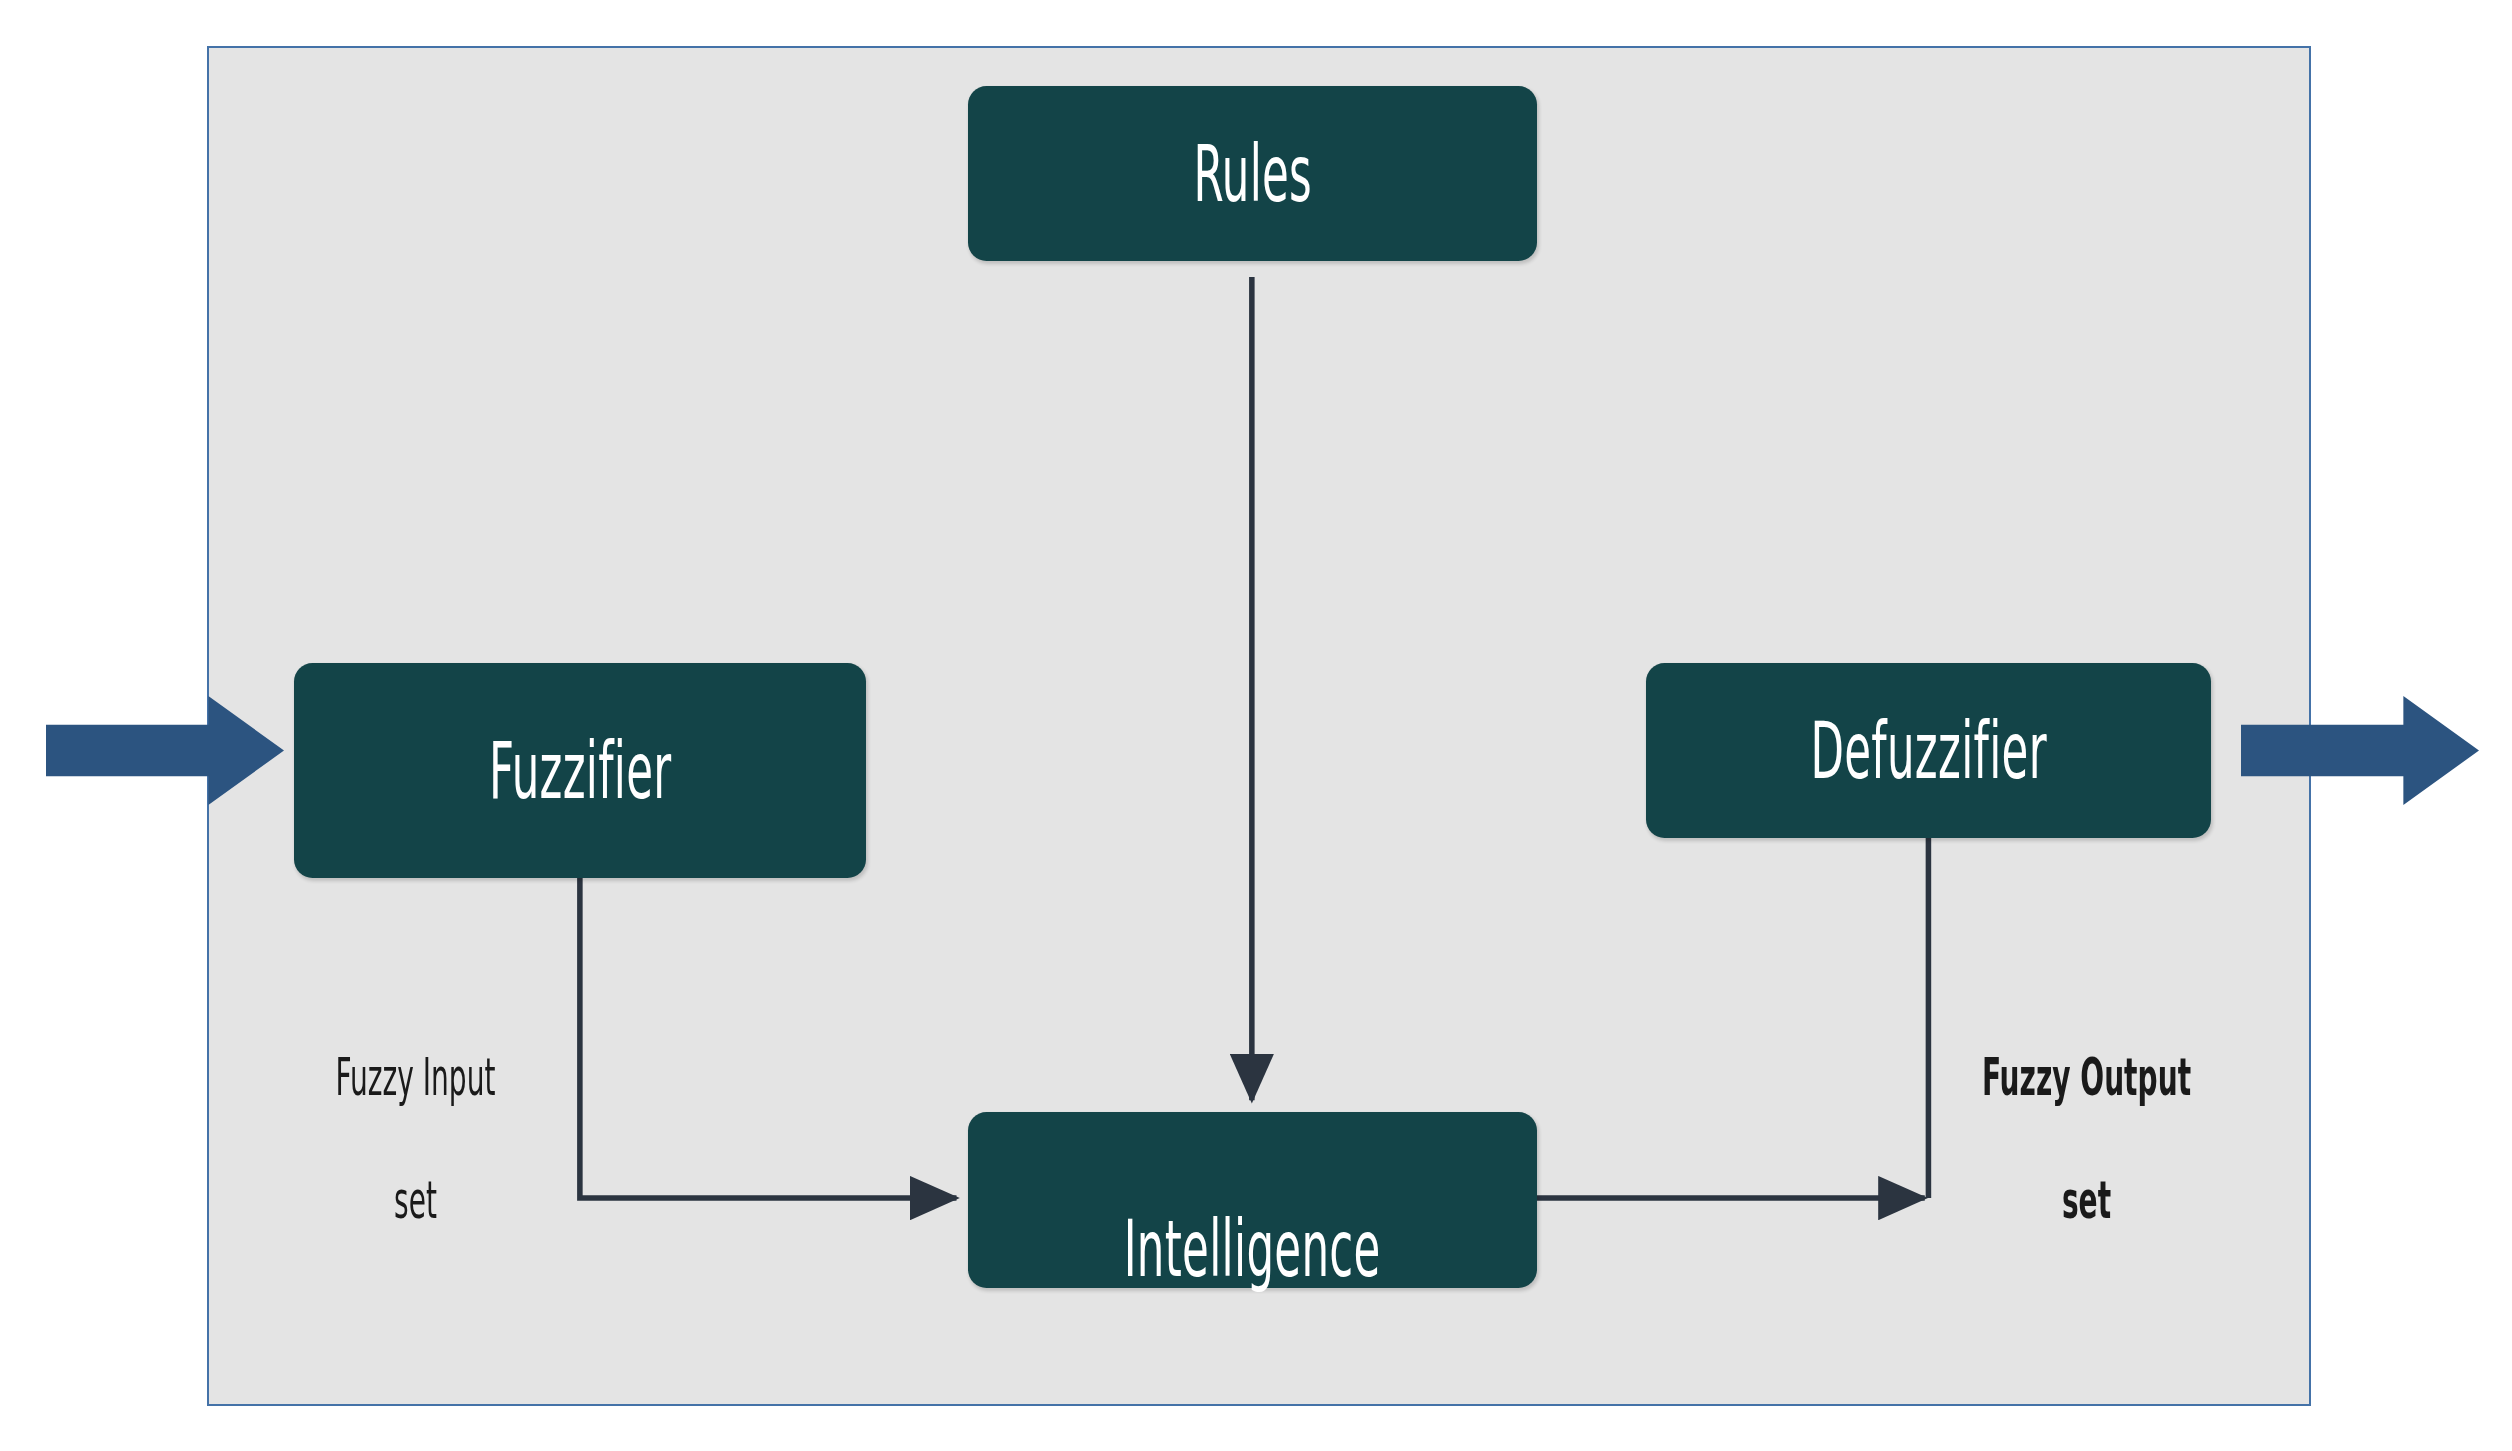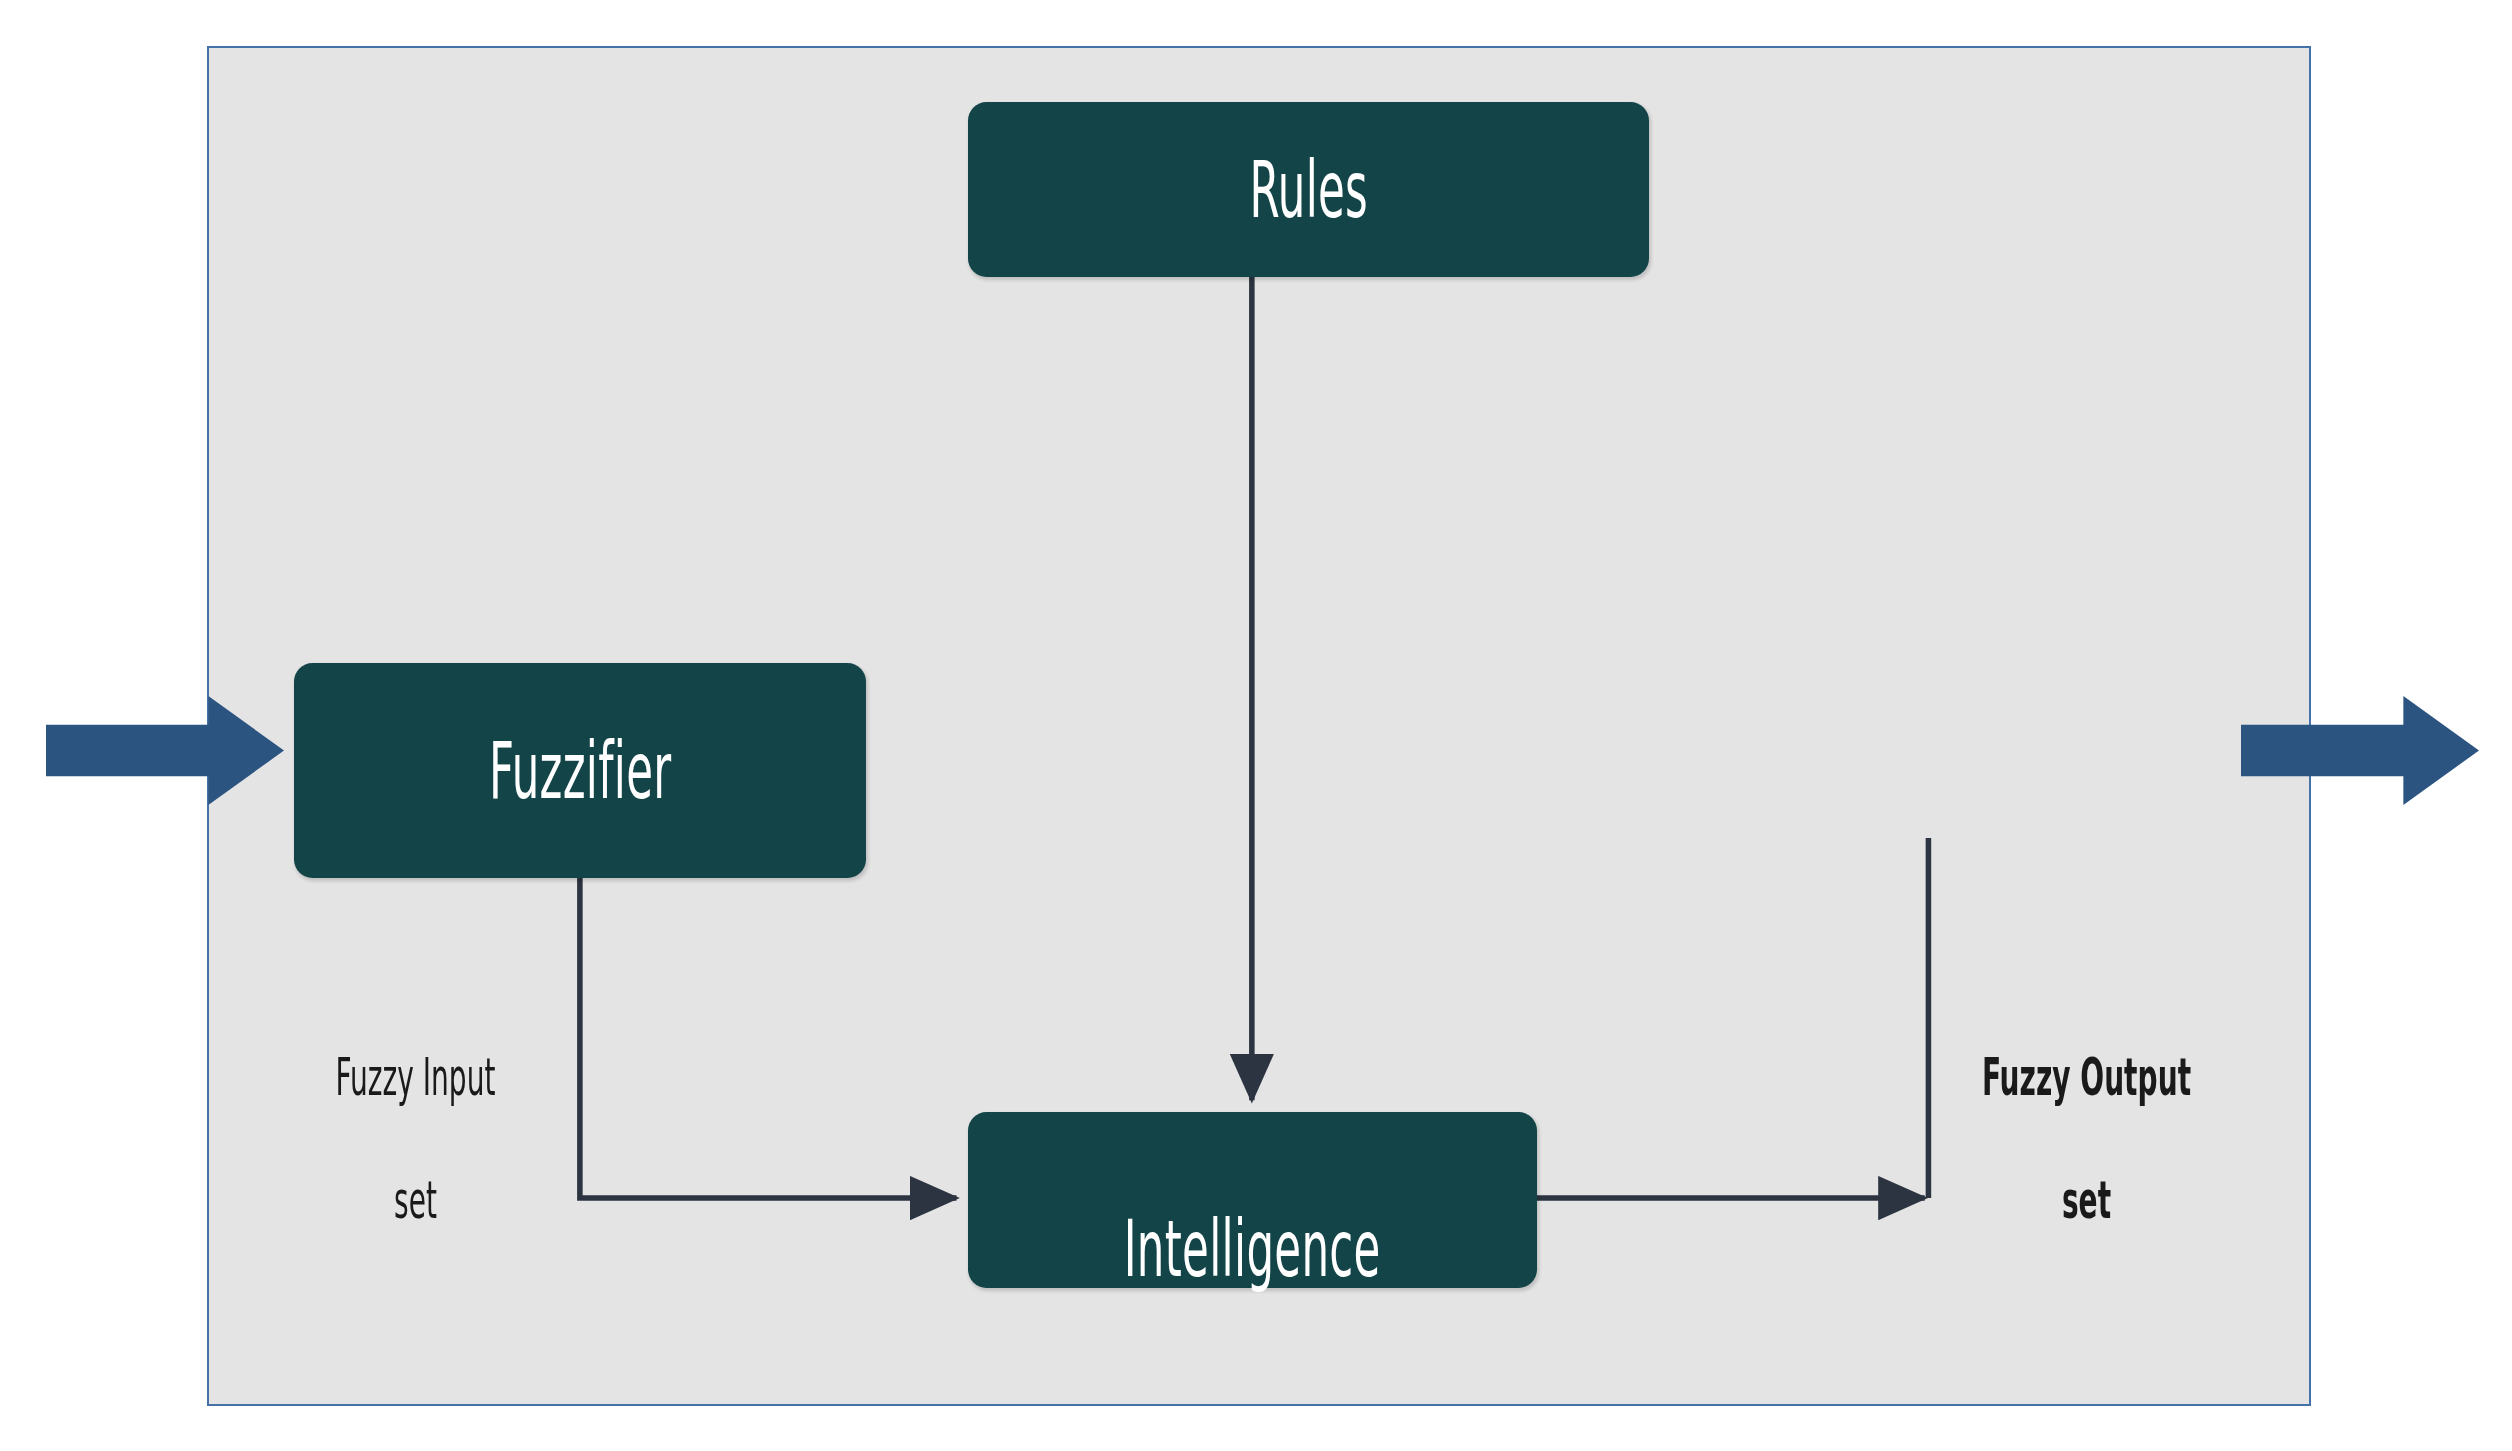--- a/index.html
+++ b/index.html
@@ -44,21 +44,21 @@
     color: #ffffff;
     font-size: 78px;
     line-height: 1;
     font-weight: 400;
     letter-spacing: 0.5px;
     transform: scaleX(0.62);
     transform-origin: center center;
     white-space: nowrap;
   }
 
-  #node-rules        { left: 968px; top: 102px;  width: 681px; height: 175px; }
+  #node-rules        { left: 968px; top: 86px;  width: 569px; height: 175px; }
   #node-fuzzifier    { left: 294px;  top: 663px;  width: 572px; height: 215px; }
   #node-defuzzifier  { left: 1646px; top: 663px;  width: 565px; height: 175px; }
   #node-intelligence { left: 968px; top: 1112px; width: 569px; height: 176px; align-items: flex-end; }
 
   
   .edge-label {
     position: absolute;
     color: #1a1a1a;
     font-size: 52px;
     line-height: 1.18;
@@ -128,20 +128,23 @@
   </svg>
 
   <div class="node" id="node-rules">
     <span class="node-label">Rules</span>
   </div>
 
   <div class="node" id="node-fuzzifier">
     <span class="node-label">Fuzzifier</span>
   </div>
 
+  <div class="node" id="node-defuzzifier">
+    <span class="node-label">Defuzzifier</span>
+  </div>
 
   <div class="node" id="node-intelligence">
     <span class="node-label">Intelligence</span>
   </div>
 
   <div class="edge-label" id="label-fuzzy-input">
     <span>Fuzzy Input</span>
     <span>set</span>
   </div>
 

